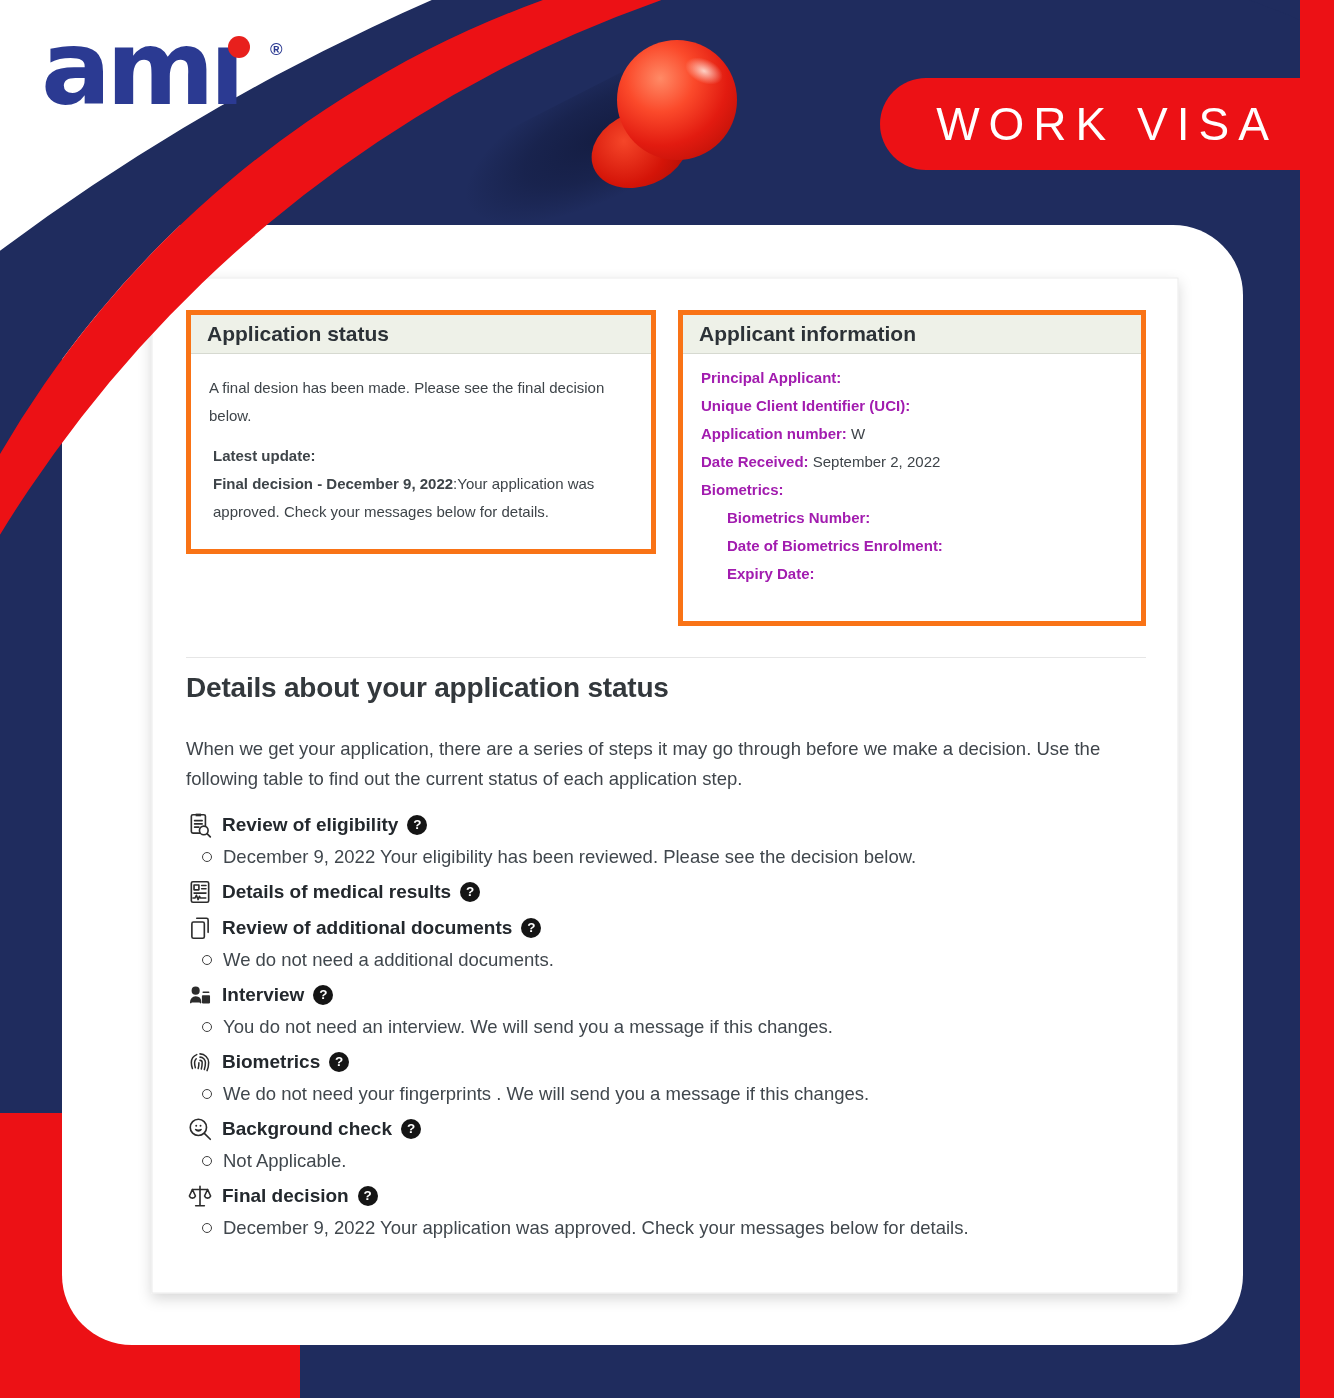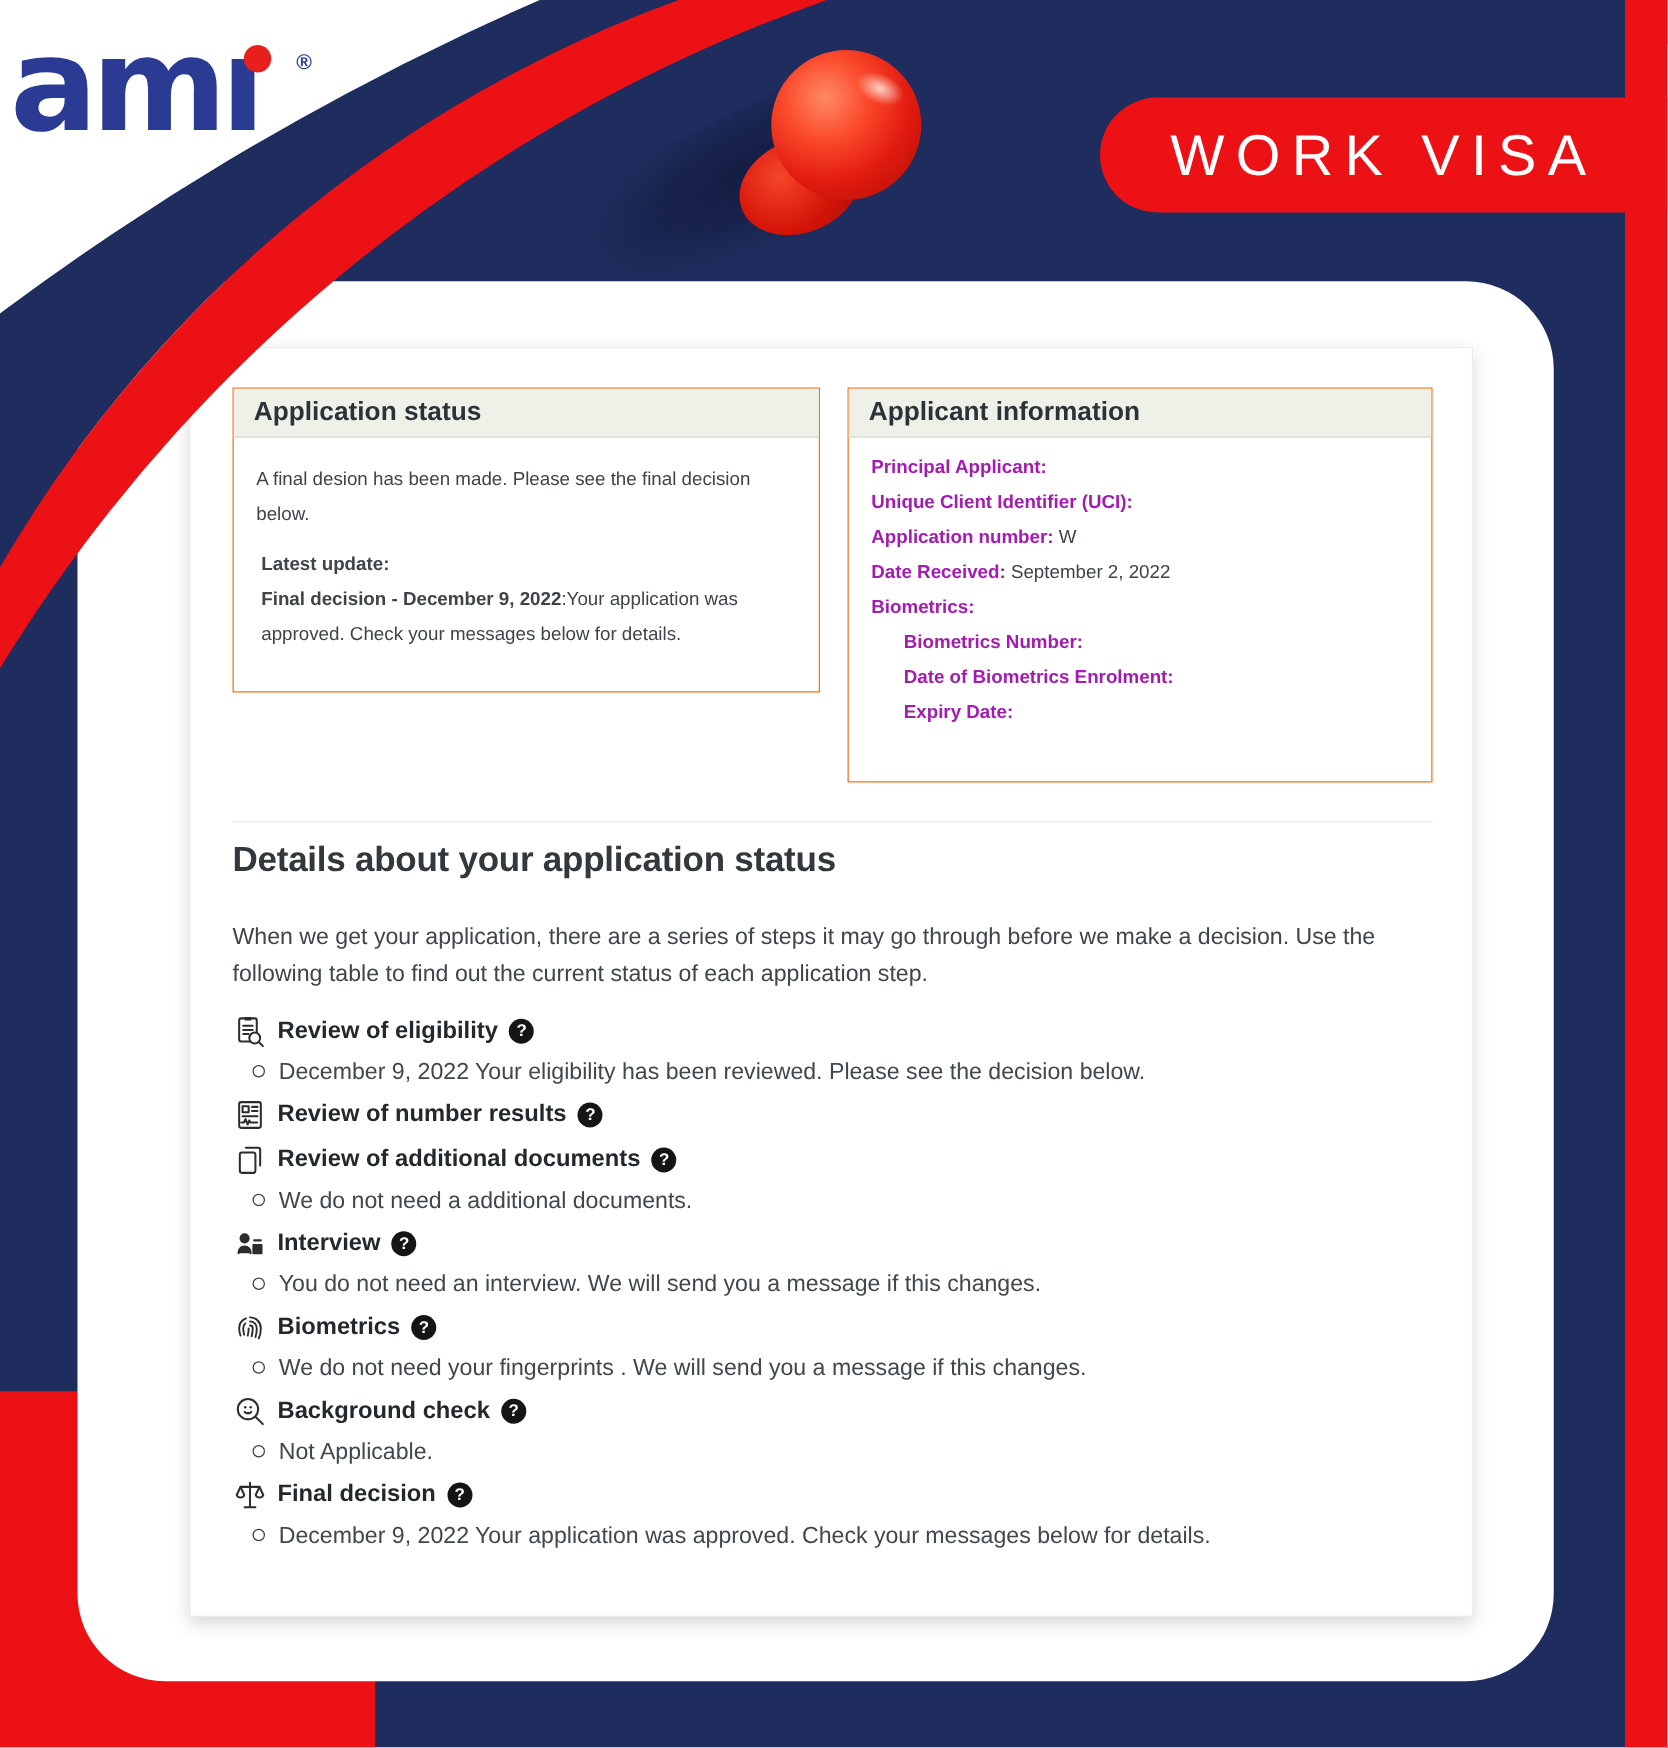--- a/index.html
+++ b/index.html
@@ -1,21 +1,21 @@
 <!DOCTYPE html>
 <html><head>
 <meta charset="utf-8">
 <style>
   html,body{margin:0;padding:0;background:#ffffff;}
   .page{position:relative;width:1334px;height:1398px;overflow:hidden;
         font-family:"Liberation Sans",sans-serif;background:#fff;}
   .bg-svg{position:absolute;left:0;top:0;z-index:0;}
 
   
-  .logo{position:absolute;left:8px;top:14px;width:260px;height:130px;z-index:6;}
+  .logo{position:absolute;left:41px;top:14px;width:260px;height:130px;z-index:6;}
   .logo-text{position:absolute;left:0;top:0;font-family:"DejaVu Sans",sans-serif;
              font-weight:bold;font-size:104px;line-height:1.05;color:#2b3a92;letter-spacing:-5px;}
   .logo-dot{position:absolute;left:187px;top:22px;width:22px;height:22px;border-radius:50%;background:#e8201d;}
   .logo-reg{position:absolute;left:229px;top:26px;font-size:17px;color:#2b3a92;font-weight:bold;}
 
   
   .pin-shadow{position:absolute;left:455px;top:100px;width:250px;height:110px;z-index:2;
     background:radial-gradient(ellipse at 62% 45%, rgba(13,19,48,0.6) 0%, rgba(13,19,48,0.35) 40%, rgba(13,19,48,0) 70%);
     transform:rotate(-27deg);}
   .pin-knob{position:absolute;left:590px;top:112px;width:100px;height:74px;border-radius:50%;z-index:3;
@@ -26,21 +26,21 @@
   .pin-glint{position:absolute;left:56%;top:16%;width:40px;height:24px;border-radius:50%;
     background:radial-gradient(ellipse at center, rgba(255,235,225,0.85) 0%, rgba(255,235,225,0) 70%);
     transform:rotate(24deg);}
 
   
   .banner{position:absolute;left:880px;top:78px;width:454px;height:92px;z-index:5;
     background:#ec1115;border-radius:46px 0 0 46px;display:flex;align-items:center;justify-content:center;}
   .banner span{color:#ffffff;font-size:46px;font-weight:300;letter-spacing:9px;}
 
   
-  .box{position:absolute;z-index:7;background:#fff;border:1px solid #f97316;box-sizing:border-box;}
+  .box{position:absolute;z-index:7;background:#fff;border:5px solid #f97316;box-sizing:border-box;}
   .box1{left:186px;top:310px;width:470px;height:244px;}
   .box2{left:678px;top:310px;width:468px;height:316px;}
   .box-head{height:38px;line-height:38px;padding:0 16px;background:#eef1e8;border-bottom:1px solid #d6d9d0;
     font-size:21px;font-weight:bold;color:#2c3237;}
   .box-body{padding:10px 18px 0 18px;font-size:15px;color:#3e4449;line-height:28px;}
   .box-body p{margin:0;}
   .p-intro{margin:10px 0 12px 0 !important;width:420px;}
   .p-latest{padding-left:4px;}
   .p-decision{padding-left:4px;}
   .row{line-height:28px;}
@@ -160,21 +160,21 @@
     <div class="step">
       <div class="step-title-row">
         <span class="sicon">
           <svg width="26" height="26" viewBox="0 0 24 24" fill="none" stroke="#2c2c2c" stroke-width="1.5" stroke-linecap="round" stroke-linejoin="round">
             <rect x="4" y="2.5" width="16" height="19" rx="1.5"></rect>
               <rect x="6.5" y="5.5" width="4.5" height="4.5"></rect>
             <path d="M13.5 6h4M13.5 9h4M6.5 13h11"></path>
               <path d="M5.5 17.5h2l1.2-2.5 1.5 4 1.3-3 .8 1.5h5"></path>
           </svg>
         </span>
-        <b class="stitle">Review of number results</b>
+        <b class="stitle">Details of medical results</b>
         <span class="qbadge">?</span>
       </div>
     </div>
 
     <div class="step">
       <div class="step-title-row">
         <span class="sicon">
           <svg width="26" height="26" viewBox="0 0 24 24" fill="none" stroke="#2c2c2c" stroke-width="1.5" stroke-linecap="round" stroke-linejoin="round">
             <path d="M9 3h9a1.5 1.5 0 0 1 1.5 1.5V16"></path>
               <rect x="4.5" y="6.5" width="11.5" height="15" rx="1.5" fill="#ffffff"></rect>

